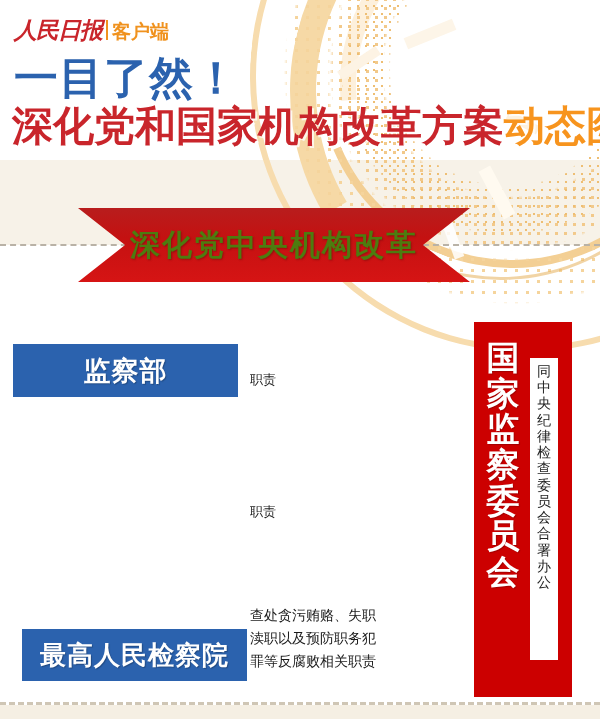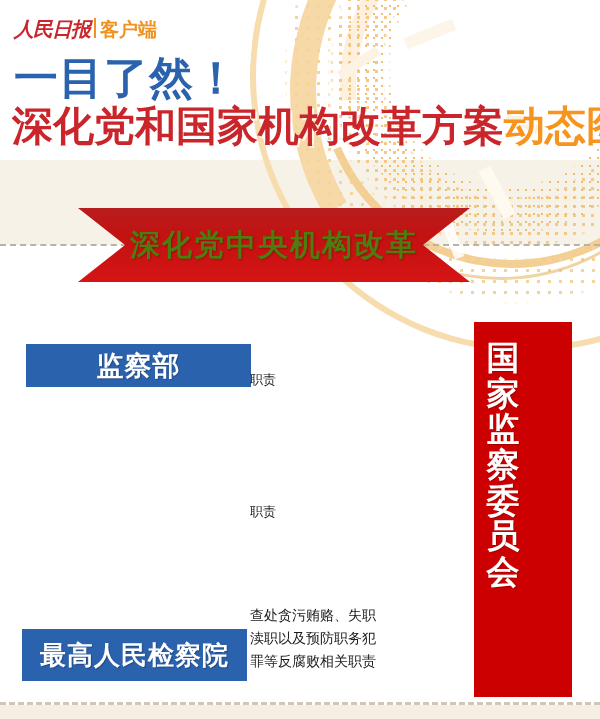--- a/index.html
+++ b/index.html
@@ -51,21 +51,21 @@
   .logo-row {
     position: absolute;
     left: 14px;
     top: 18px;
     display: flex;
     align-items: flex-end;
     z-index: 6;
   }
   .logo-cn {
     font-family: "DejaVu Serif", "Liberation Serif", serif;
-    font-size: 20px;
+    font-size: 23px;
     font-weight: bold;
     font-style: italic;
     color: #c9252b;
     letter-spacing: -1px;
     line-height: 1;
   }
   .logo-divider {
     width: 2px;
     height: 20px;
     background: #f0921e;
@@ -283,33 +283,36 @@
 
   <div class="title-sub">
     <span class="red">深化党和国家机构改革方案</span><span class="orange">动态图</span>
   </div>
 
   <div class="ribbon-wrap">
     <div class="ribbon-shape"></div>
     <div class="ribbon-text">深化党中央机构改革</div>
   </div>
 
-  <div class="blue-box" style="left:26px;top:344px;width:225px;height:43px;">
+  <div class="blue-box" style="left:13px;top:344px;width:225px;height:53px;">
     <span class="blue-box-label" style="font-size:27px;">监察部</span>
   </div>
   <div class="duty-text" style="left:250px;top:371px;">职责</div>
 
   <div class="duty-text" style="left:250px;top:503px;">职责</div>
 
   <div class="blue-box" style="left:22px;top:605px;width:225px;height:52px;margin-top:24px;">
     <span class="blue-box-label" style="font-size:26px;">最高人民检察院</span>
   </div>
   <div class="duty-text" style="left:250px;top:604px;line-height:1.65;font-size:14px;">查处贪污贿赂、失职
 渎职以及预防职务犯
 罪等反腐败相关职责</div>
 
   <div class="red-panel">
     <div class="red-panel-title">国家监察委员会</div>
+    <div class="red-panel-note">
+      <div class="red-panel-note-text">同中央纪律检查委员会合署办公</div>
+    </div>
   </div>
 
   <div class="dash-line-bottom"></div>
 
 </div>
 
 </body></html>

